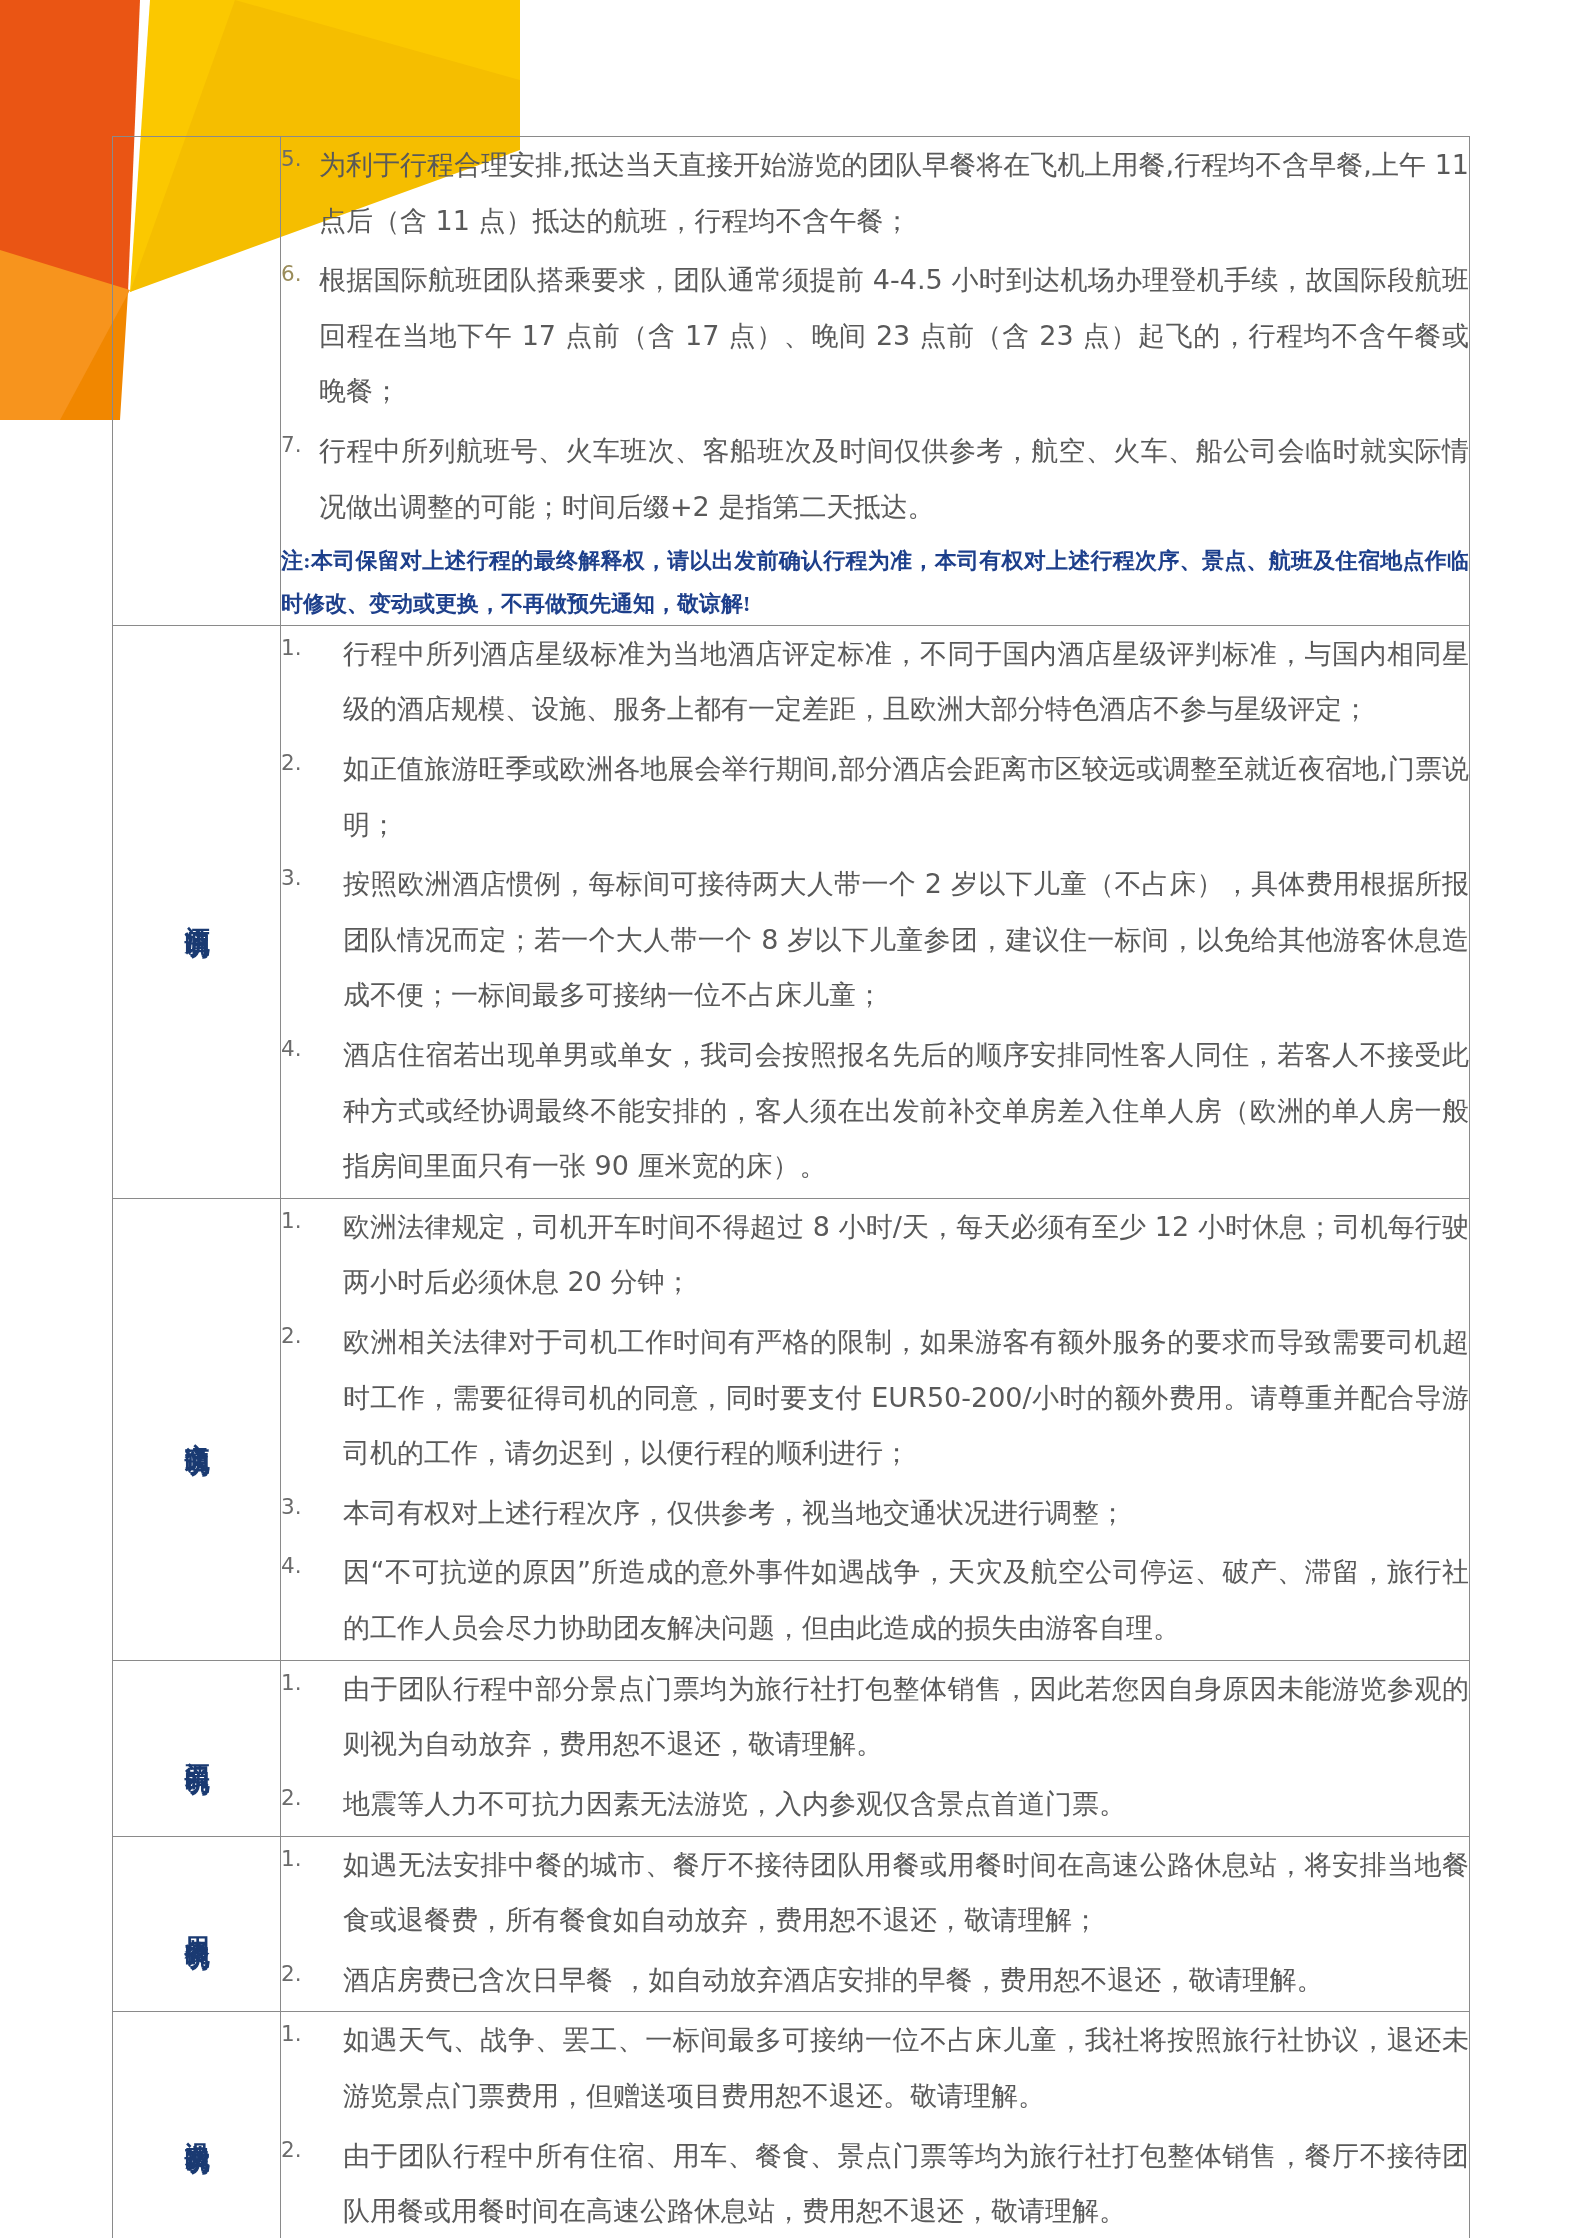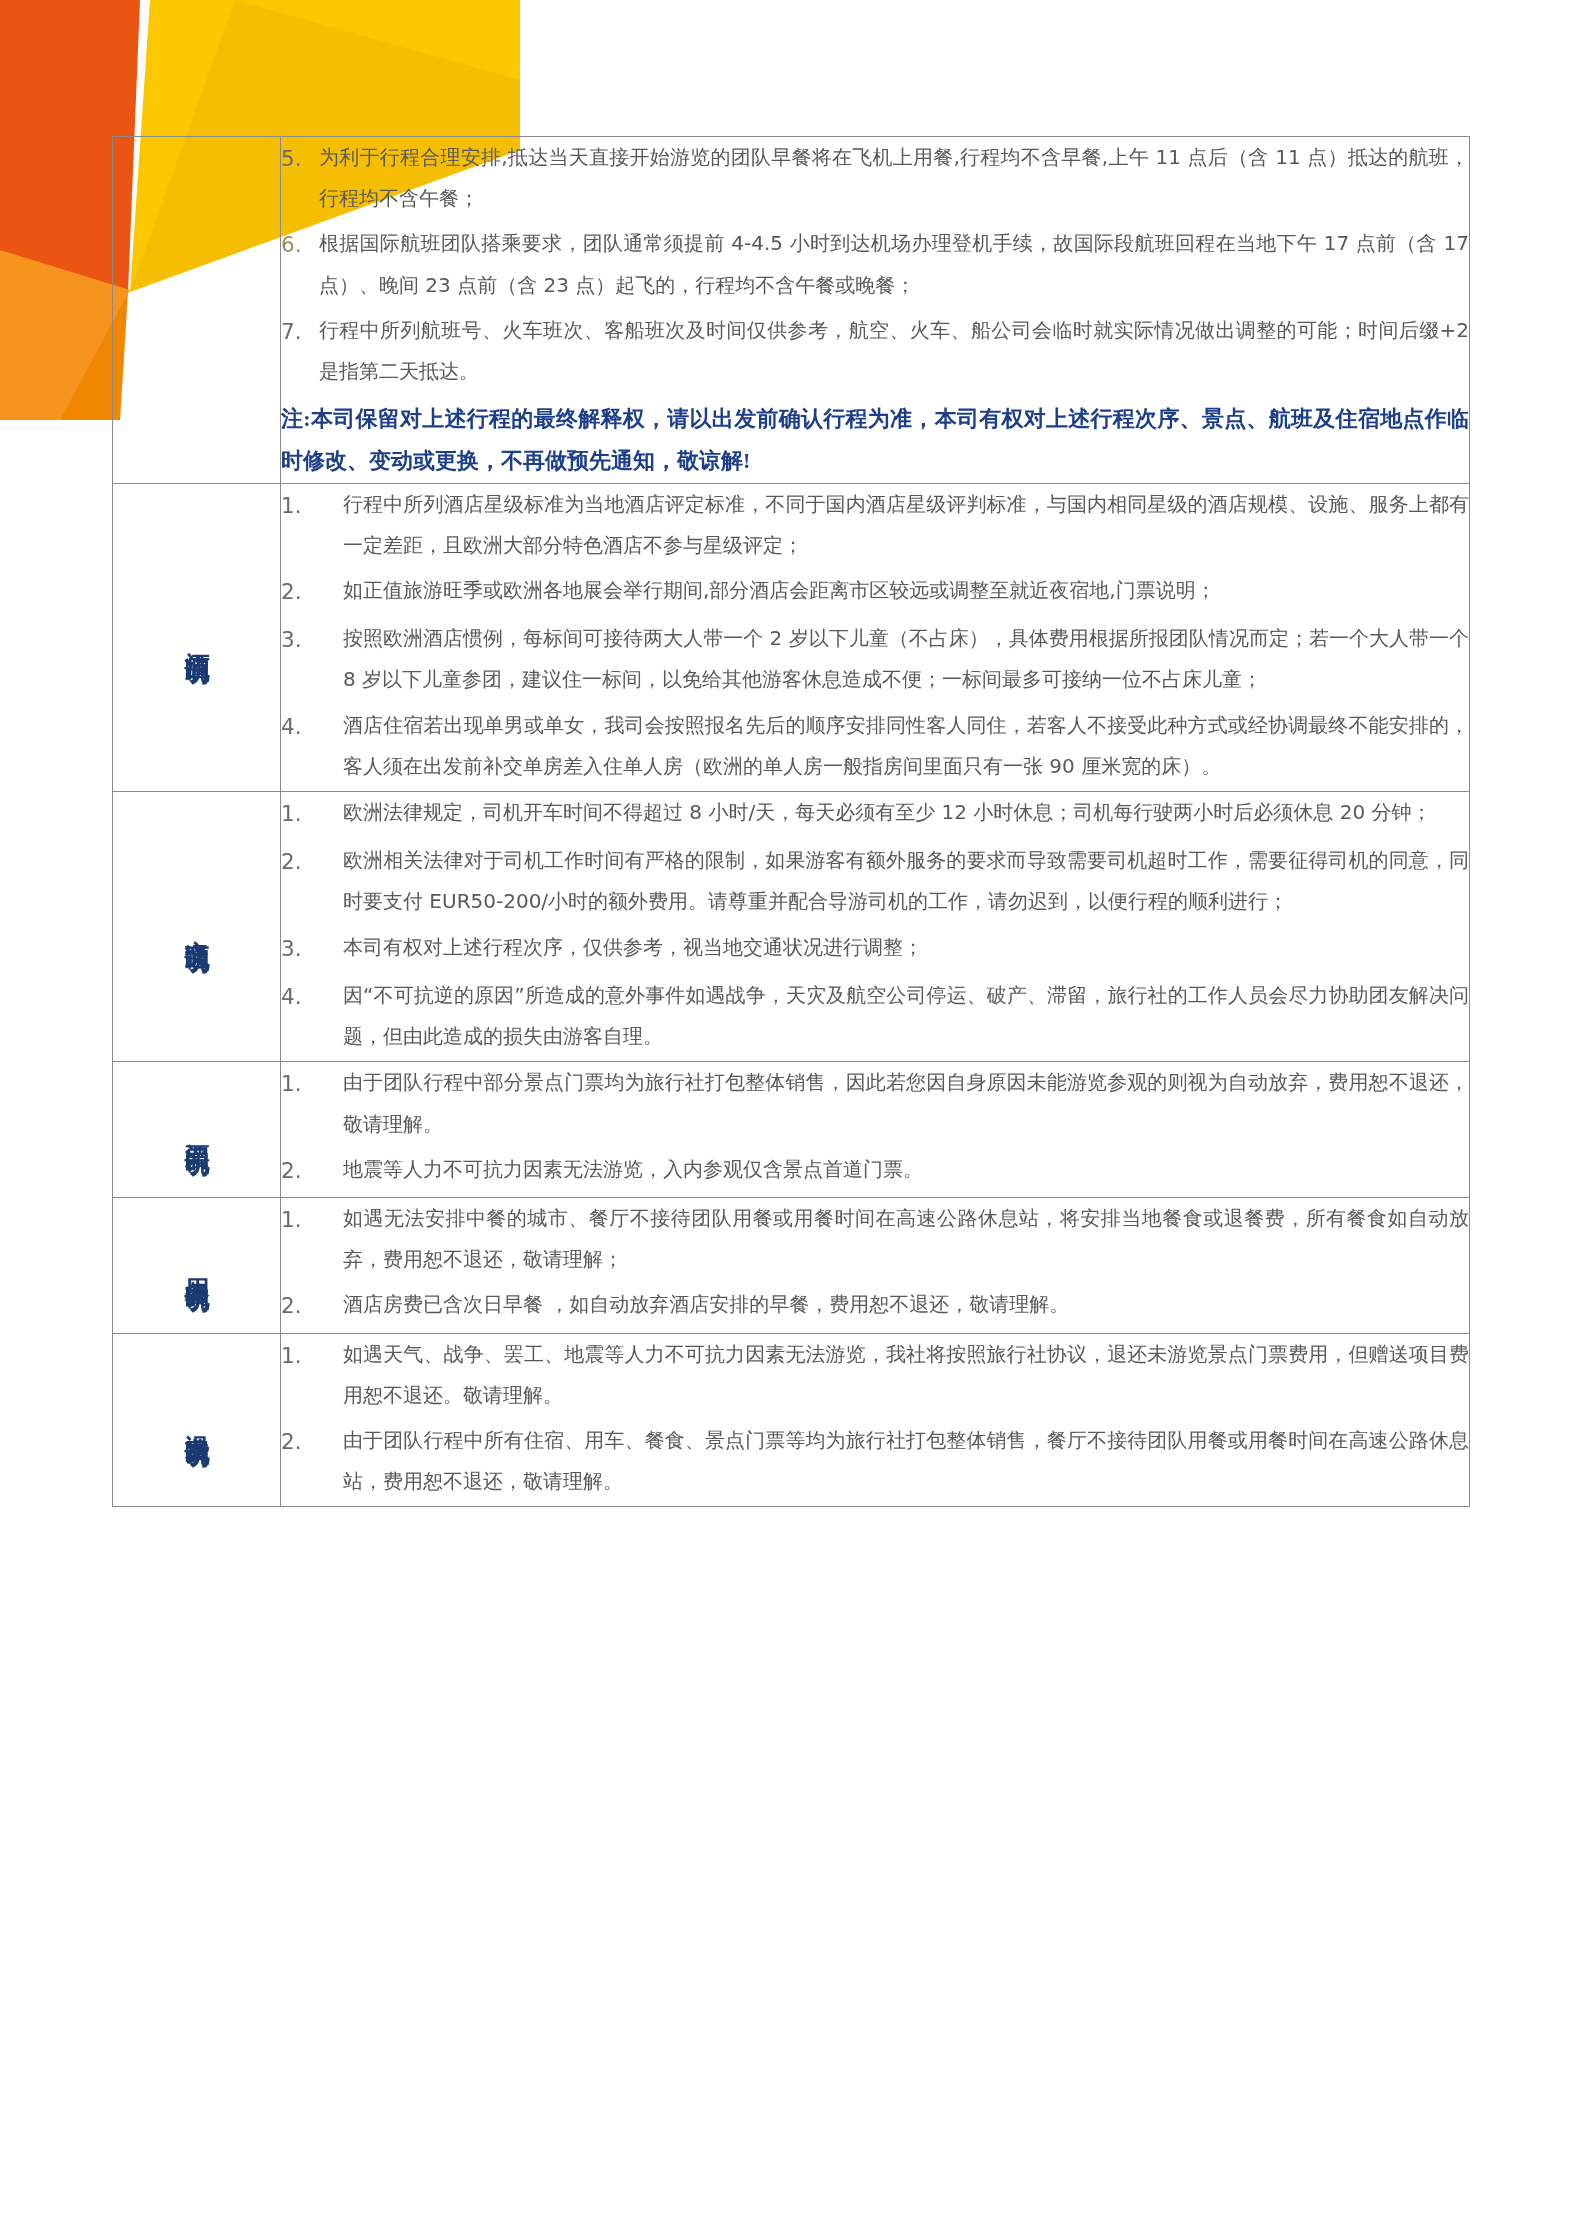--- a/index.html
+++ b/index.html
@@ -75,21 +75,21 @@
     color: #6b6b6b;
     font-size: 21.5px;
     line-height: 2.06;
     font-family: "DejaVu Sans", "Liberation Sans", sans-serif;
     white-space: nowrap;
   }
   .li-num.gold { color: #9a8c5a; }
   .li-text {
     flex: 1 1 auto;
     color: #595959;
-    font-size: 20px;
+    font-size: 27px;
     line-height: 2.06;
     text-align: justify;
     text-justify: inter-character;
     font-family: "DejaVu Sans", "Liberation Sans", sans-serif;
   }
 
   
   .gap-sm .li-num { width: 38px; }
   .gap-lg .li-num { width: 62px; }
 
@@ -228,21 +228,21 @@
     </tr>
 
     <tr>
       <td class="label-cell">
         <span class="vlabel">退费说明</span>
       </td>
       <td class="content-cell">
         <ol class="note-list gap-lg">
           <li>
             <span class="li-num">1.</span>
-            <span class="li-text">如遇天气、战争、罢工、地震等人力不可抗力因素无法游览，我社将按照旅行社协议，退还未游览景点门票费用，但赠送项目费用恕不退还。敬请理解。</span>
+            <span class="li-text">如遇天气、战争、罢工、一标间最多可接纳一位不占床儿童，我社将按照旅行社协议，退还未游览景点门票费用，但赠送项目费用恕不退还。敬请理解。</span>
           </li>
           <li>
             <span class="li-num">2.</span>
             <span class="li-text">由于团队行程中所有住宿、用车、餐食、景点门票等均为旅行社打包整体销售，餐厅不接待团队用餐或用餐时间在高速公路休息站，费用恕不退还，敬请理解。</span>
           </li>
         </ol>
       </td>
     </tr>
 
   </tbody>

